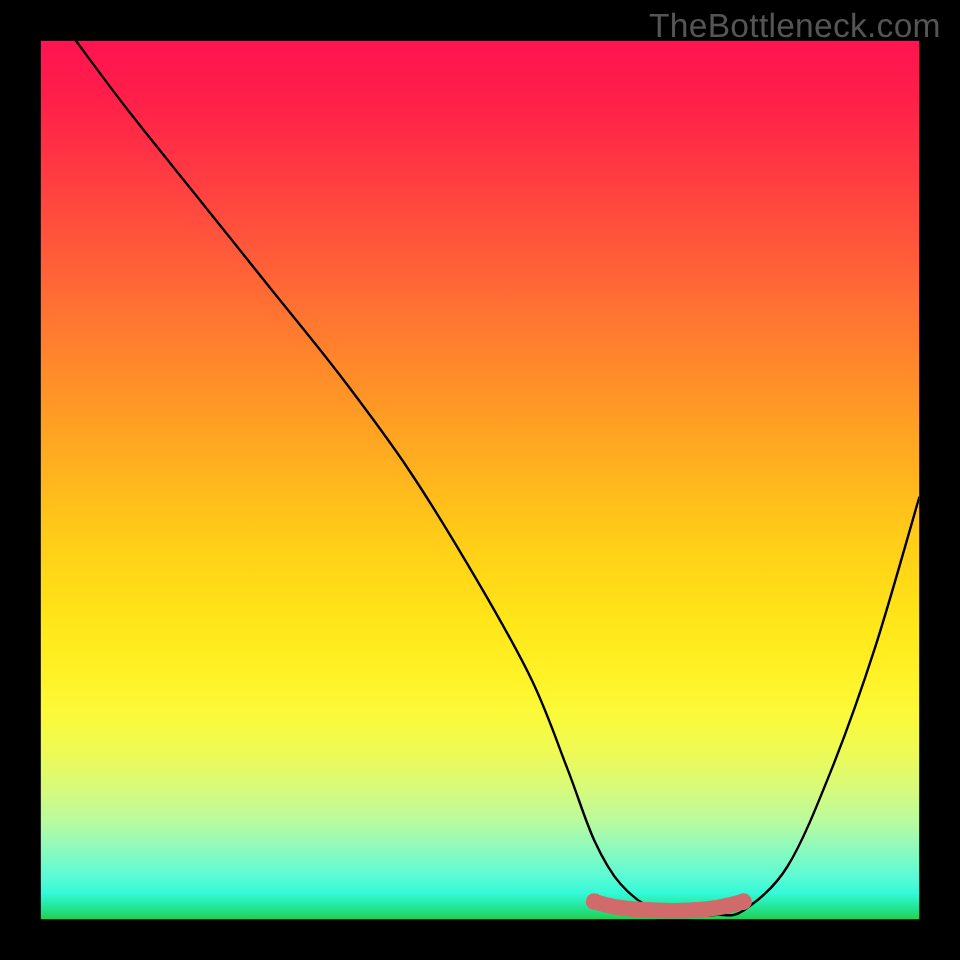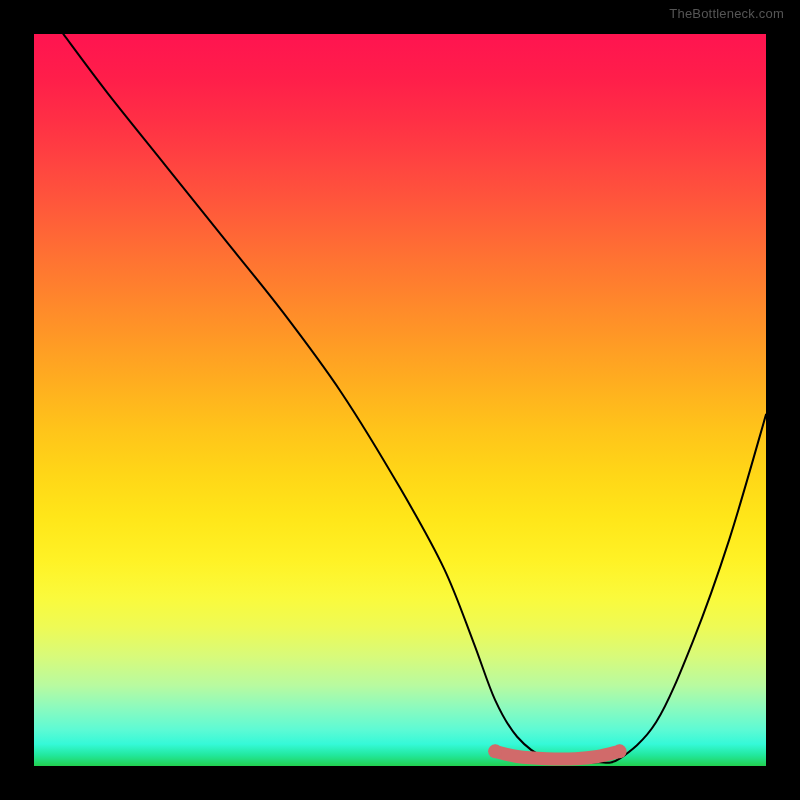--- a/index.html
+++ b/index.html
@@ -9,21 +9,21 @@
     background: #000;
     position: relative;
     font-family: Arial, sans-serif;
     overflow: hidden;
   }
   .watermark {
     position: absolute;
     top: 6px;
     right: 16px;
     color: #555;
-    font-size: 13px;
+    font-size: 28px;
     font-weight: 400;
     z-index: 10;
     letter-spacing: 0.2px;
   }
   .plot-area {
     position: absolute;
     left: 34px;
     top: 34px;
     width: 732px;
     height: 732px;

